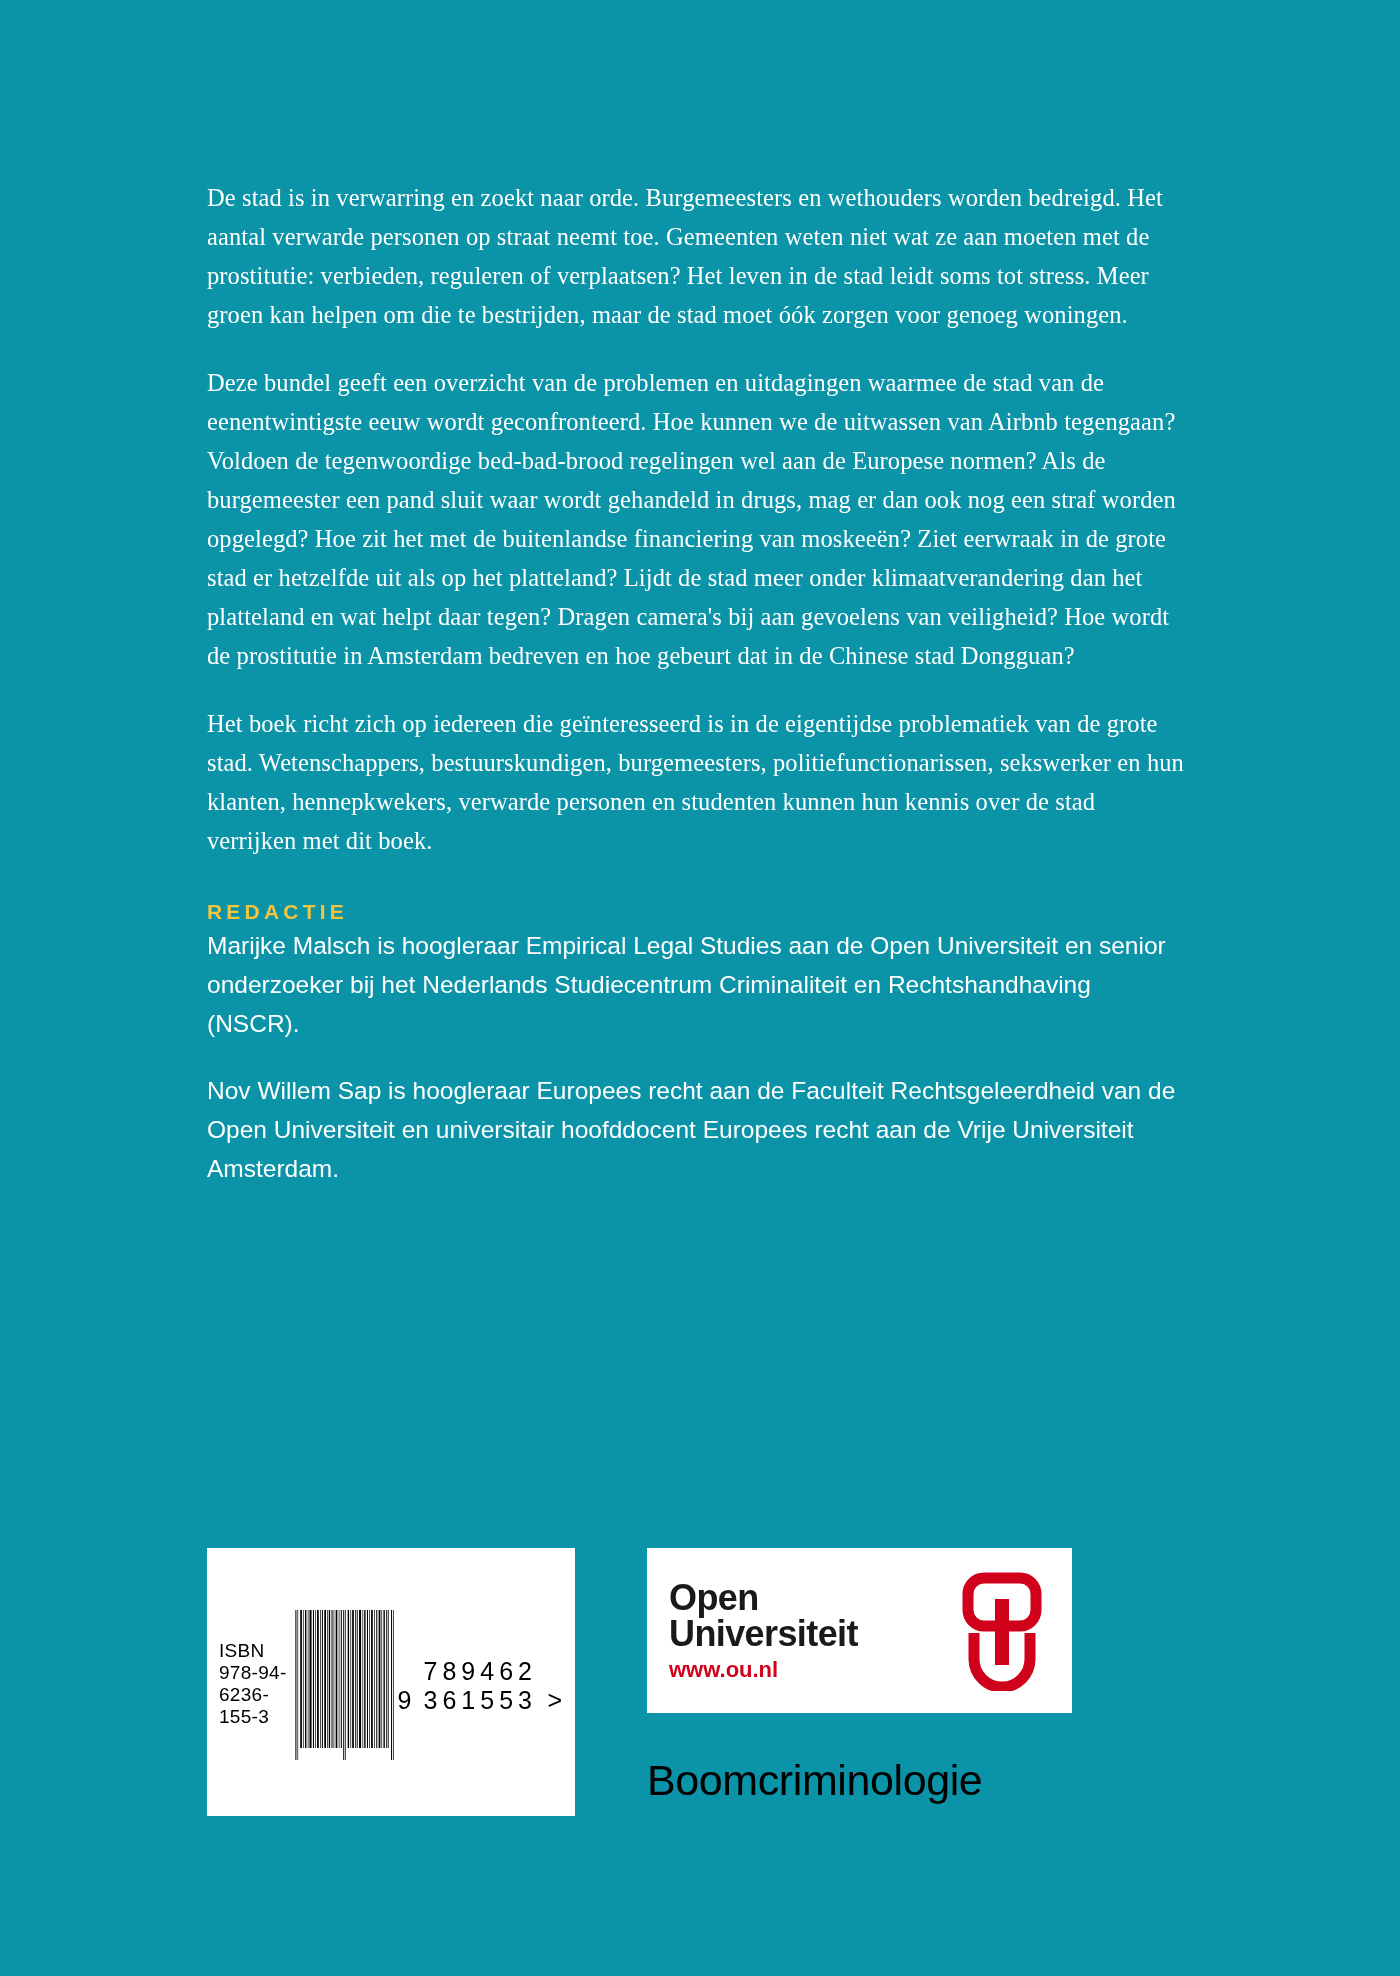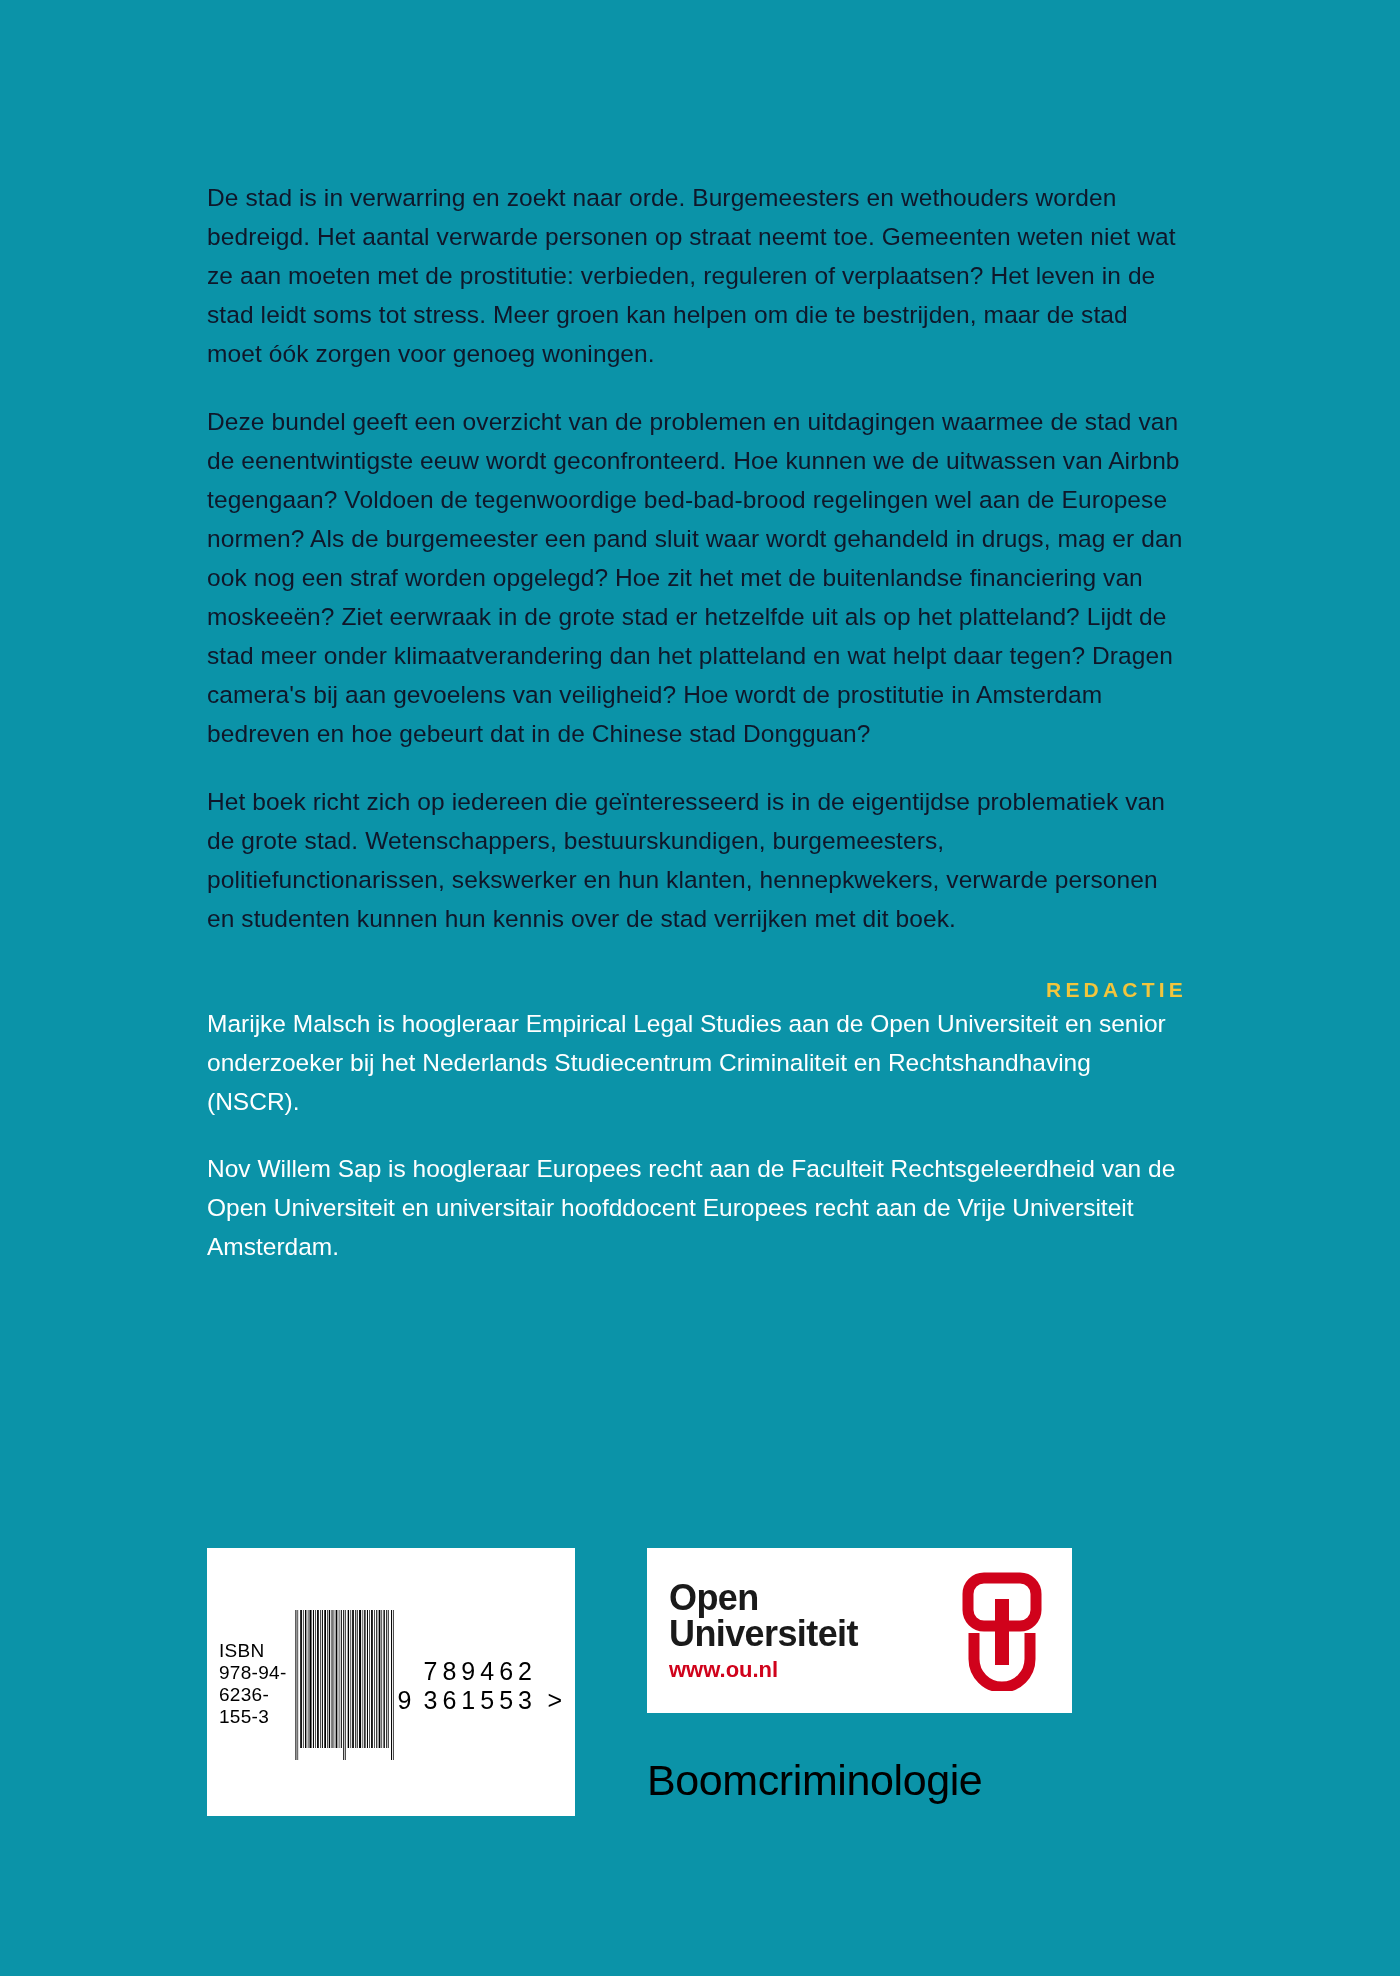--- a/index.html
+++ b/index.html
@@ -26,33 +26,33 @@
   .content {
     position: absolute;
     left: 207px;
     top: 178px;
     width: 980px;
   }
   p.body-par {
     font-size: 24.5px;
     line-height: 39px;
     margin: 0 0 29px 0;
-    color: #0f172a;
+    color: #ffffff;
     letter-spacing: 0.1px;
+    font-family: Liberation Serif, serif;
   }
   p.body-par:last-child {
     margin-bottom: 0;
   }
   .redactie-head {
     font-size: 21px;
     font-weight: bold;
     letter-spacing: 4.2px;
     color: #f2c53d;
     margin: 40px 0 2px 0;
-    text-align: right;
   }
   .editor-block {
     font-size: 24.5px;
     line-height: 39px;
     margin: 0 0 28px 0;
   }
   .editor-block .nm {
     font-weight: normal;
   }
   

